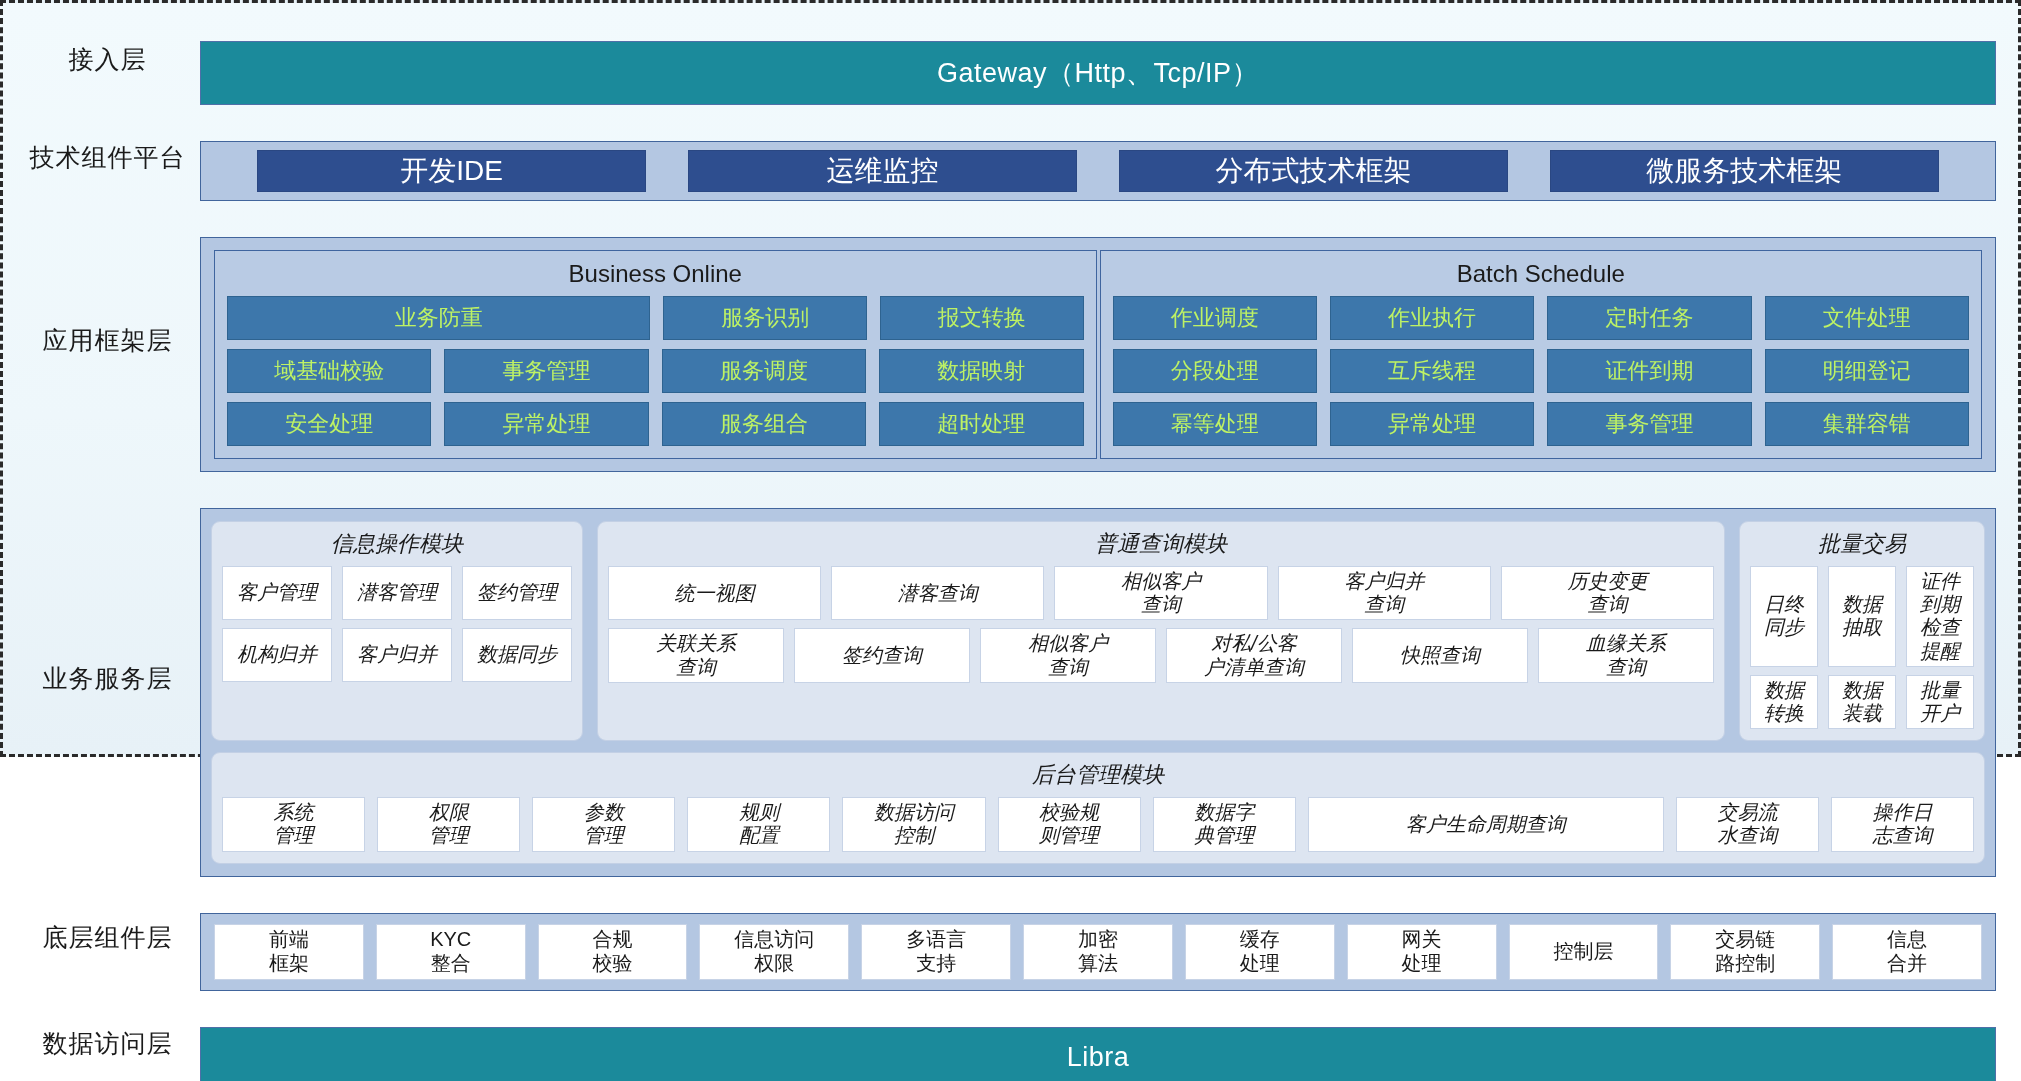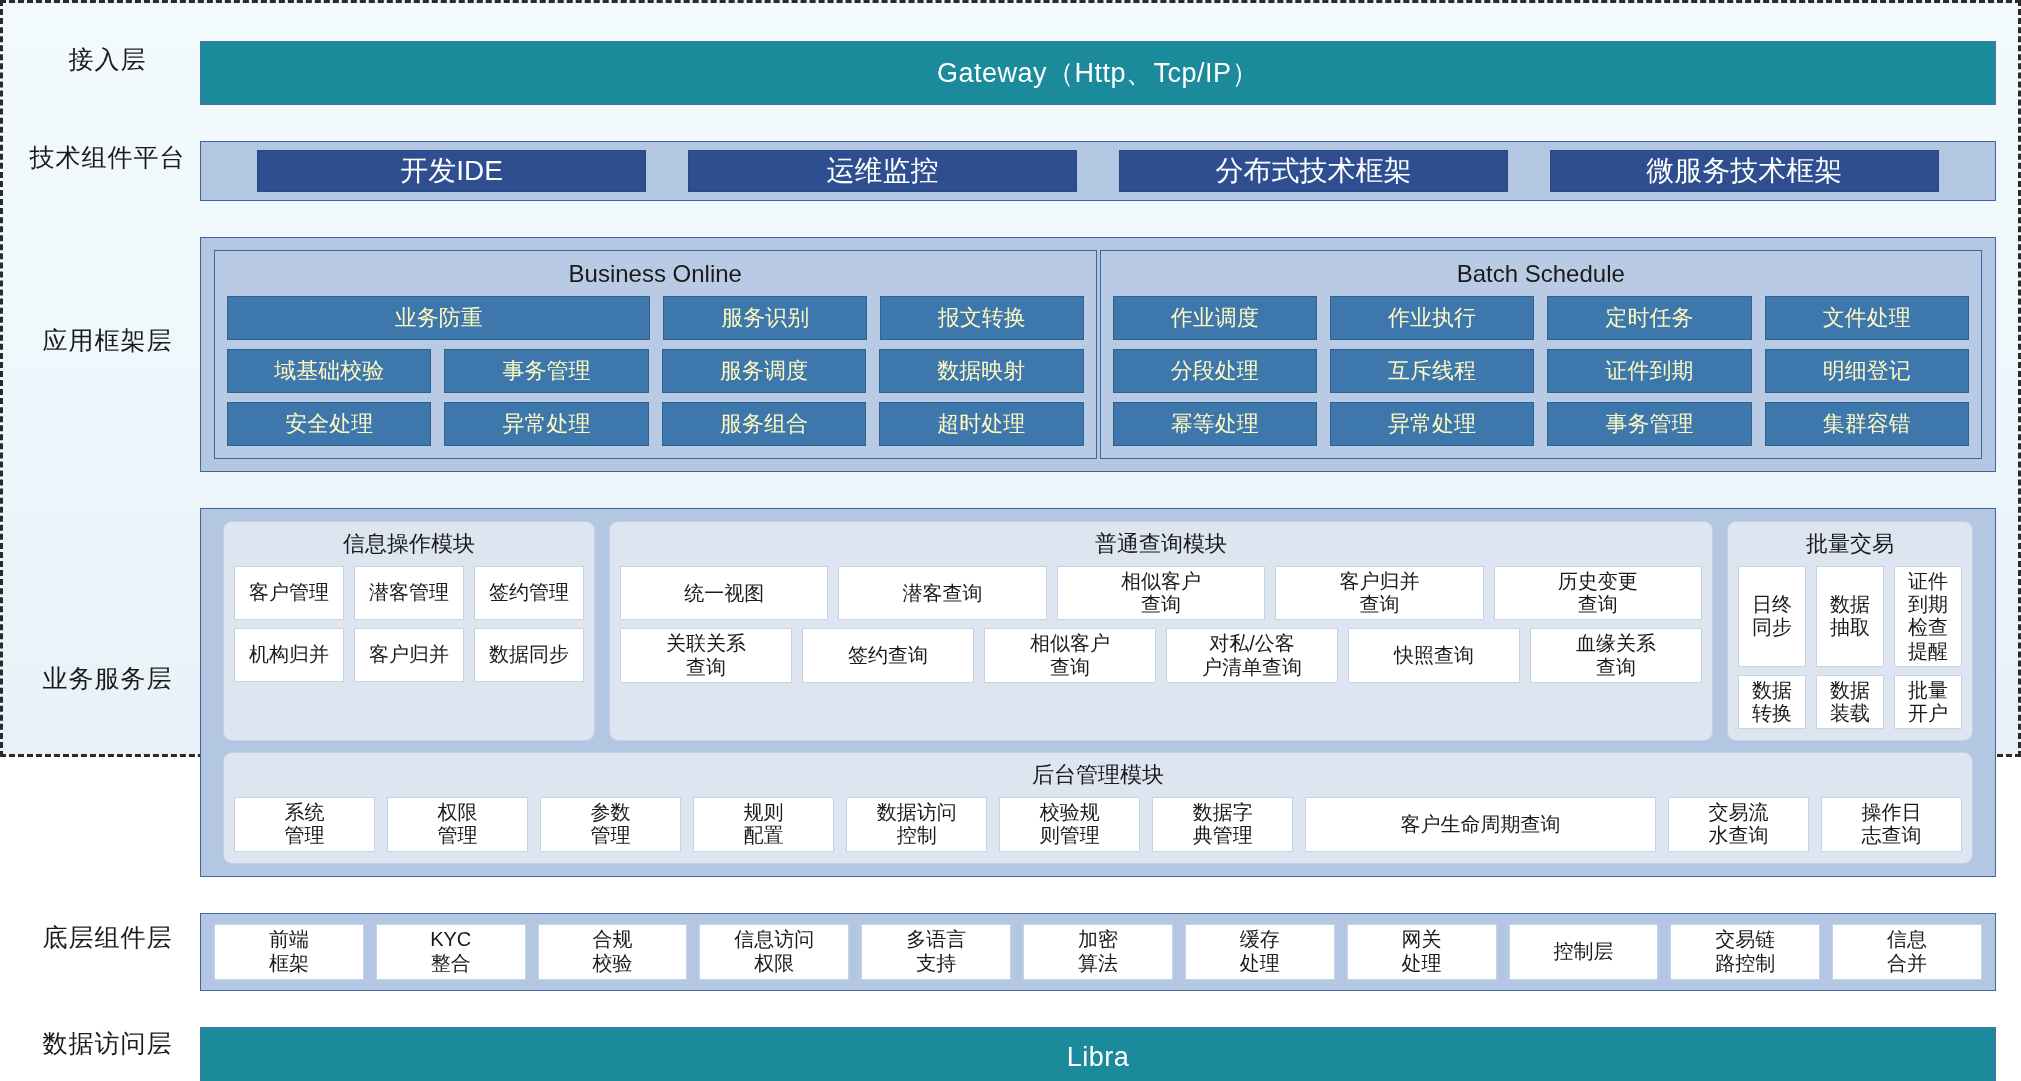--- a/index.html
+++ b/index.html
@@ -79,35 +79,36 @@
   }
   .app-group-title {
     text-align: center; font-size: 24px; color: #1a1a1a;
     padding: 3px 0 8px 0;
   }
   .app-grid { display: flex; flex-direction: column; gap: 9px; }
   .app-line { display: flex; gap: 13px; }
   .app-chip {
     background: #3d77ab;
     border: 1px solid #2e6390;
-    color: #fef9c3;
+    color: #bef264;
     font-size: 22px;
     height: 44px;
     display: flex; align-items: center; justify-content: center;
     flex: 1;
   }
   .app-chip.span2 { flex: 2.09; }
 
   
   .svc-panel {
     flex: 1;
     background: #b4c7e2;
     border: 1px solid #41659c;
     display: flex; flex-direction: column; gap: 11px;
-    padding: 12px 22px;
+    padding: 12px 10px;
+    font-style: italic;
   }
   .svc-top { display: flex; gap: 14px; }
   .svc-group {
     background: #dde5f1;
     border: 1px solid #c3d0e5;
     border-radius: 9px;
     padding: 5px 10px 11px 10px;
     display: flex; flex-direction: column;
   }
   .svc-group.g-info  { flex: 0 0 372px; }

